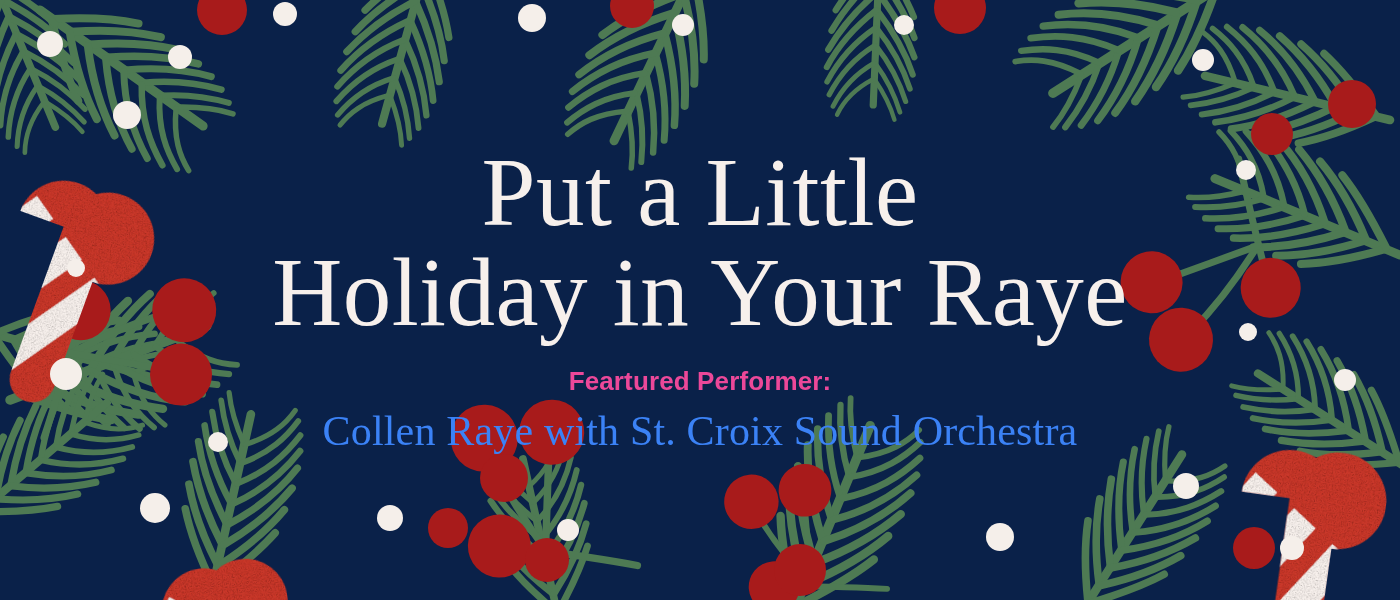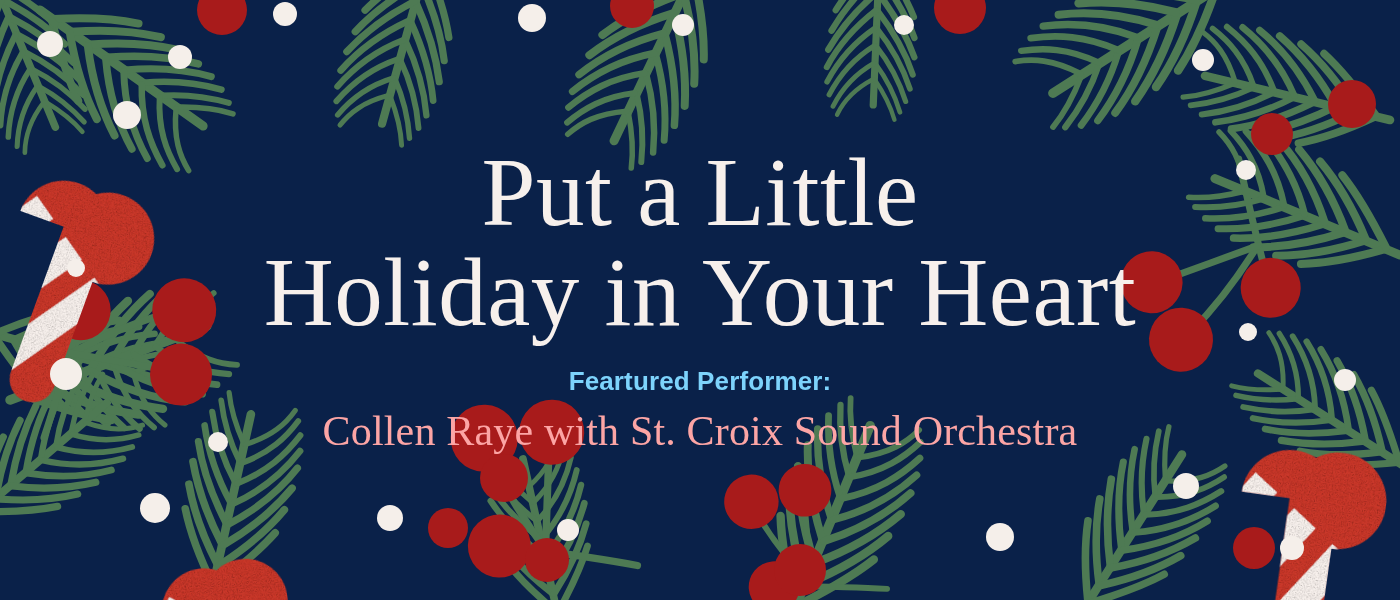--- a/index.html
+++ b/index.html
@@ -38,29 +38,29 @@
     color: #f7f0ec;
     font-weight: 400;
     letter-spacing: 0.005em;
     line-height: 0.98;
     white-space: nowrap;
   }
   #title-line-1 { font-size: 97px; }
   #title-line-2 { font-size: 97px; margin-top: 4px; }
   #featured-label {
     font-family: "Liberation Sans", sans-serif;
-    color: #7dd3fc;
+    color: #ec4899;
     font-weight: bold;
     font-size: 26px;
     letter-spacing: 0.005em;
     margin-top: 26px;
   }
   #performer-name {
     font-family: "Liberation Serif", "DejaVu Serif", serif;
-    color: #fca5a5;
+    color: #3b82f6;
     font-weight: 400;
     font-size: 42px;
     letter-spacing: 0.004em;
     margin-top: 10px;
     white-space: nowrap;
   }
 </style>
 </head>
 <body>
 
@@ -245,18 +245,18 @@
         <circle cx="1186" cy="486" r="13" fill="#f5efea"></circle>
         <circle cx="1292" cy="548" r="12" fill="#f5efea"></circle>
         <circle cx="1246" cy="170" r="10" fill="#f5efea"></circle>
         <circle cx="1248" cy="332" r="9" fill="#f5efea"></circle>
         <circle cx="1345" cy="380" r="11" fill="#f5efea"></circle>
       </g>
   </svg>
 
   <div id="text-layer">
     <div class="title-line" id="title-line-1">Put a Little</div>
-    <div class="title-line" id="title-line-2">Holiday in Your Heart</div>
+    <div class="title-line" id="title-line-2">Holiday in Your Raye</div>
     <div id="featured-label">Feartured Performer:</div>
     <div id="performer-name">Collen Raye with St. Croix Sound Orchestra</div>
   </div>
 
 </div>
 
 </body></html>

